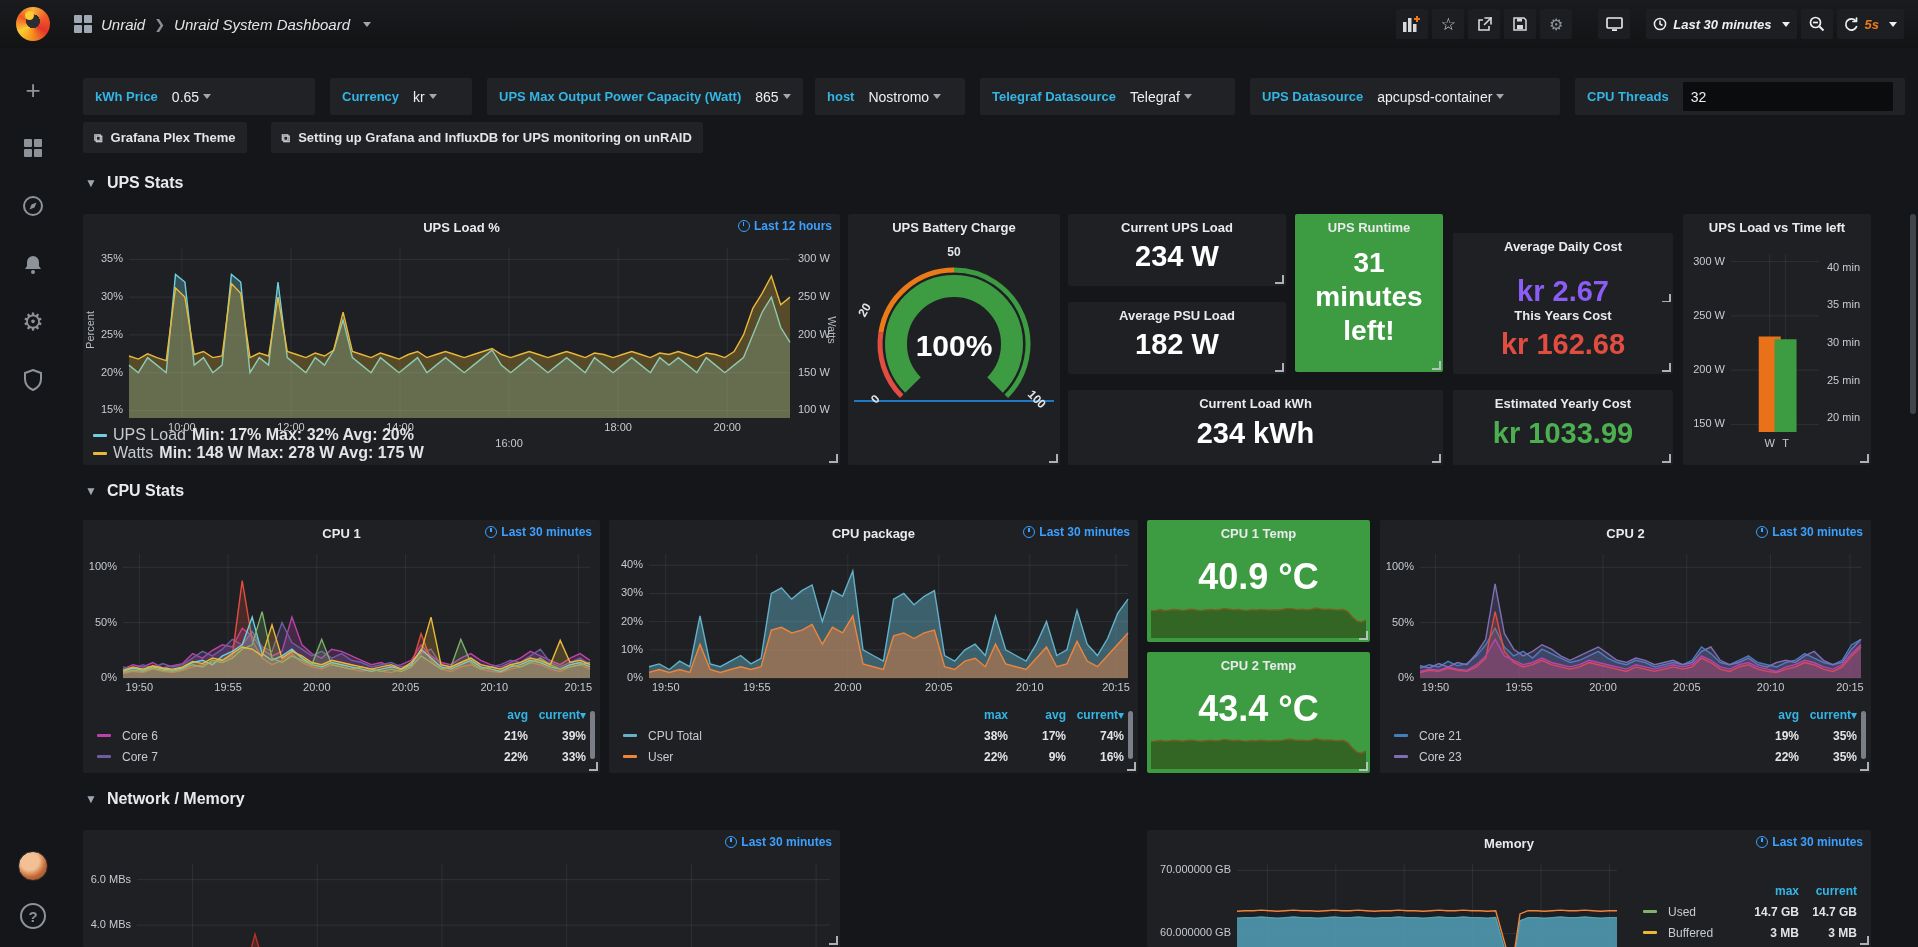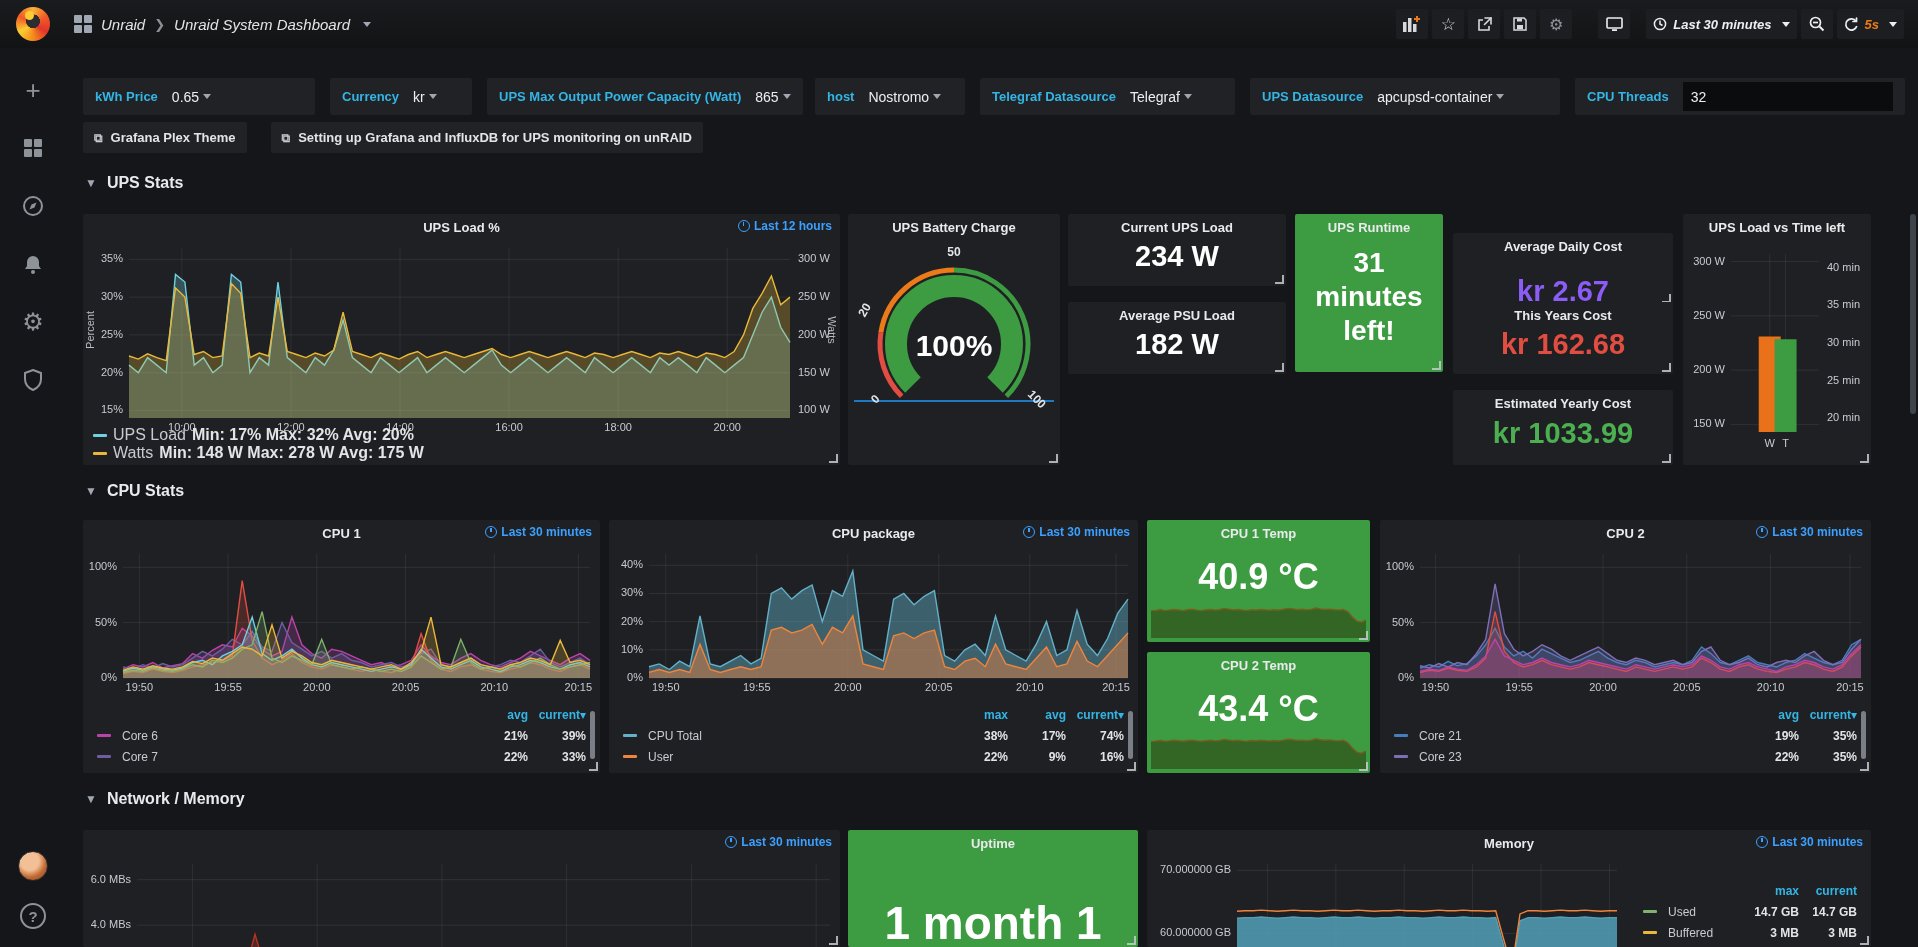--- a/index.html
+++ b/index.html
@@ -302,21 +302,21 @@
         <div class="ytick" style="right: 717px; top: 125.667px;">20%</div>
         <div class="ytick" style="right: 717px; top: 163.444px;">15%</div>
         <div class="ytick" style="left: 715px; top: 12.3333px;">300 W</div>
         <div class="ytick" style="left: 715px; top: 50.1111px;">250 W</div>
         <div class="ytick" style="left: 715px; top: 87.8889px;">200 W</div>
         <div class="ytick" style="left: 715px; top: 125.667px;">150 W</div>
         <div class="ytick" style="left: 715px; top: 163.444px;">100 W</div>
         <div class="xtick" style="left: 98.88px; top: 181px;">10:00</div>
         <div class="xtick" style="left: 207.945px; top: 181px;">12:00</div>
         <div class="xtick" style="left: 317.01px; top: 181px;">14:00</div>
-        <div class="xtick" style="left: 426.075px; top: 181px; text-align: center;">16:00</div>
+        <div class="xtick" style="left: 426.075px; top: 197px; text-align: center;">16:00</div>
         <div class="xtick" style="left: 535.14px; top: 181px;">18:00</div>
         <div class="xtick" style="left: 644.205px; top: 181px;">20:00</div>
       </div>
     <div class="legend-inline">
       <span class="leg-item">
         <span class="leg-swatch" style="background:#6ED0E0;"></span>
         <span>UPS Load</span>
         <span class="leg-stats">Min: 17%  Max: 32%  Avg: 20%</span>
       </span>
       <span class="leg-item">
@@ -345,20 +345,24 @@
       </div>
   </div>
 
   <div class="panel" style="left:1068px; top:214px; width:218px; height:72px;">
     <div class="ptitle">Current UPS Load</div>
     <div class="statval" style="top:26px; font-size:29px;">234 W</div>
   </div>
   <div class="panel" style="left:1068px; top:302px; width:218px; height:72px;">
     <div class="ptitle">Average PSU Load</div>
     <div class="statval" style="top:26px; font-size:29px;">182 W</div>
+  </div>
+  <div class="panel" style="left:1068px; top:390px; width:375px; height:75px;">
+    <div class="ptitle">Current Load kWh</div>
+    <div class="statval" style="top:27px; font-size:29px;">234 kWh</div>
   </div>
 
   <div class="panel green" style="left:1295px; top:214px; width:148px; height:158px;">
     <div class="ptitle">UPS Runtime</div>
     <div class="statval" style="top:32px; font-size:28px; line-height:34px; padding:0 10px;">31 minutes left!</div>
   </div>
 
   <div class="panel" style="left:1453px; top:214px; width:220px; height:72px;margin-top:19px;">
     <div class="ptitle">Average Daily Cost</div>
     <div class="statval" style="top:42px; font-size:29px; color:#8b5cf6;">kr  2.67</div>
@@ -630,24 +634,20 @@
           <line x1="608.4" x2="608.4" y1="8" y2="160" stroke="rgba(255,255,255,0.07)"></line>
           <line x1="733.14" x2="733.14" y1="8" y2="160" stroke="rgba(255,255,255,0.07)"></line>
           <path d="M54.0,158.9L68.7,158.9L83.5,148.6L98.2,141.8L113.0,146.4L127.7,148.6L142.5,144.1L157.2,132.7L172.0,78.2L186.7,128.2L201.4,110.0L216.2,96.4L230.9,114.6L245.7,132.7L260.4,141.8L275.2,137.3L289.9,128.2L304.7,135.0L319.4,139.6L334.1,132.7L348.9,100.9L363.6,130.5L378.4,137.3L393.1,128.2L407.9,132.7L422.6,125.9L437.4,135.0L452.1,130.5L466.9,123.6L481.6,132.7L496.3,98.7L511.1,119.1L525.8,130.5L540.6,125.9L555.3,132.7L570.1,123.6L584.8,130.5L599.6,135.0L614.3,128.2L629.0,121.4L643.8,130.5L658.5,125.9L673.3,119.1L688.0,128.2L702.8,132.7L717.5,125.9L732.3,121.4L747.0,128.2L747,160L54,160Z" fill="#b7332a" fill-opacity="0.35" stroke="none"></path>
           <path d="M54.0,158.9L68.7,158.9L83.5,148.6L98.2,141.8L113.0,146.4L127.7,148.6L142.5,144.1L157.2,132.7L172.0,78.2L186.7,128.2L201.4,110.0L216.2,96.4L230.9,114.6L245.7,132.7L260.4,141.8L275.2,137.3L289.9,128.2L304.7,135.0L319.4,139.6L334.1,132.7L348.9,100.9L363.6,130.5L378.4,137.3L393.1,128.2L407.9,132.7L422.6,125.9L437.4,135.0L452.1,130.5L466.9,123.6L481.6,132.7L496.3,98.7L511.1,119.1L525.8,130.5L540.6,125.9L555.3,132.7L570.1,123.6L584.8,130.5L599.6,135.0L614.3,128.2L629.0,121.4L643.8,130.5L658.5,125.9L673.3,119.1L688.0,128.2L702.8,132.7L717.5,125.9L732.3,121.4L747.0,128.2" fill="none" stroke="#b7332a" stroke-width="1.4"></path>
         </svg>
         <div class="ytick" style="right: 709px; top: 16.6771px;">6.0 MBs</div>
         <div class="ytick" style="right: 709px; top: 62.1181px;">4.0 MBs</div>
       </div>
   </div>
 
-  <div class="panel green" style="left:848px; top:830px; width:290px; height:117px;">
-    <div class="ptitle">Uptime</div>
-    <div class="statval" style="top:66px; font-size:46px; white-space:nowrap;">1 month 1</div>
-  </div>
 
   <div class="panel" style="left:1147px; top:830px; width:724px; height:117px;">
     <div class="ptitle">Memory</div>
     <div class="timelink">
       <span class="clock-ico"></span>
       <span>Last 30 minutes</span>
     </div>
     <div class="chart" style="left:0; top:26px; width:480px; height:150px;">
         <svg width="480" height="150" viewBox="0 0 480 150">
           <line x1="90" x2="470" y1="14.311111111111105" y2="14.311111111111105" stroke="rgba(255,255,255,0.08)"></line>

